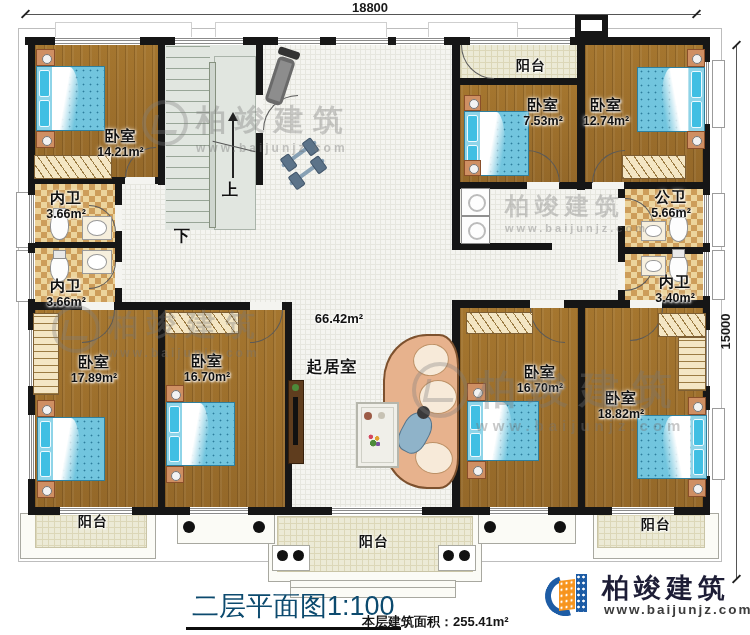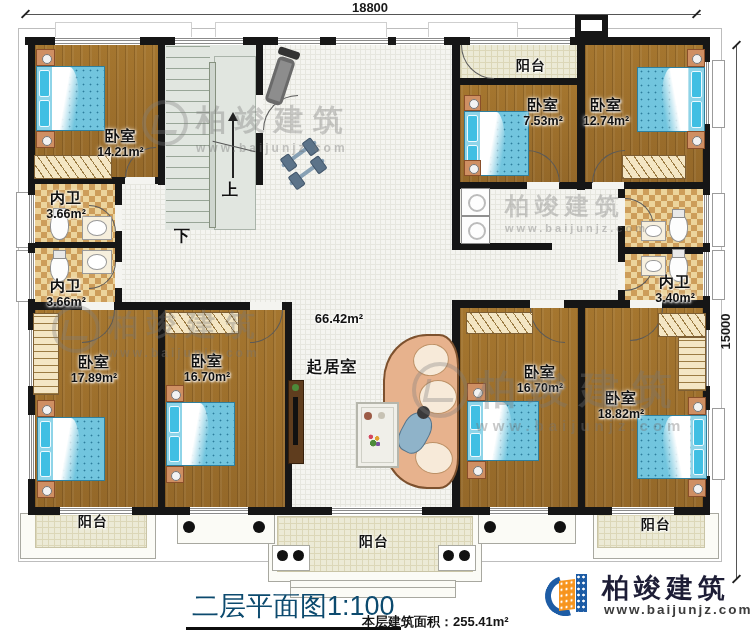--- a/index.html
+++ b/index.html
@@ -367,20 +367,24 @@
     <span class="nm" style="font-size:14px;">阳台</span>
   </div>
   <div class="abs rlabel" style="left:505px;top:97px;width:76px;">
     <span class="nm">卧室</span>
     <span class="ar">7.53m²</span>
   </div>
   <div class="abs rlabel" style="left:568px;top:97px;width:76px;">
     <span class="nm">卧室</span>
     <span class="ar">12.74m²</span>
   </div>
+  <div class="abs rlabel" style="left:633px;top:189px;width:76px;">
+    <span class="nm">公卫</span>
+    <span class="ar">5.66m²</span>
+  </div>
   <div class="abs rlabel" style="left:637px;top:274px;width:76px;">
     <span class="nm">内卫</span>
     <span class="ar">3.40m²</span>
   </div>
   <div class="abs rlabel" style="left:54px;top:354px;width:80px;">
     <span class="nm">卧室</span>
     <span class="ar">17.89m²</span>
   </div>
   <div class="abs rlabel" style="left:167px;top:353px;width:80px;">
     <span class="nm">卧室</span>

